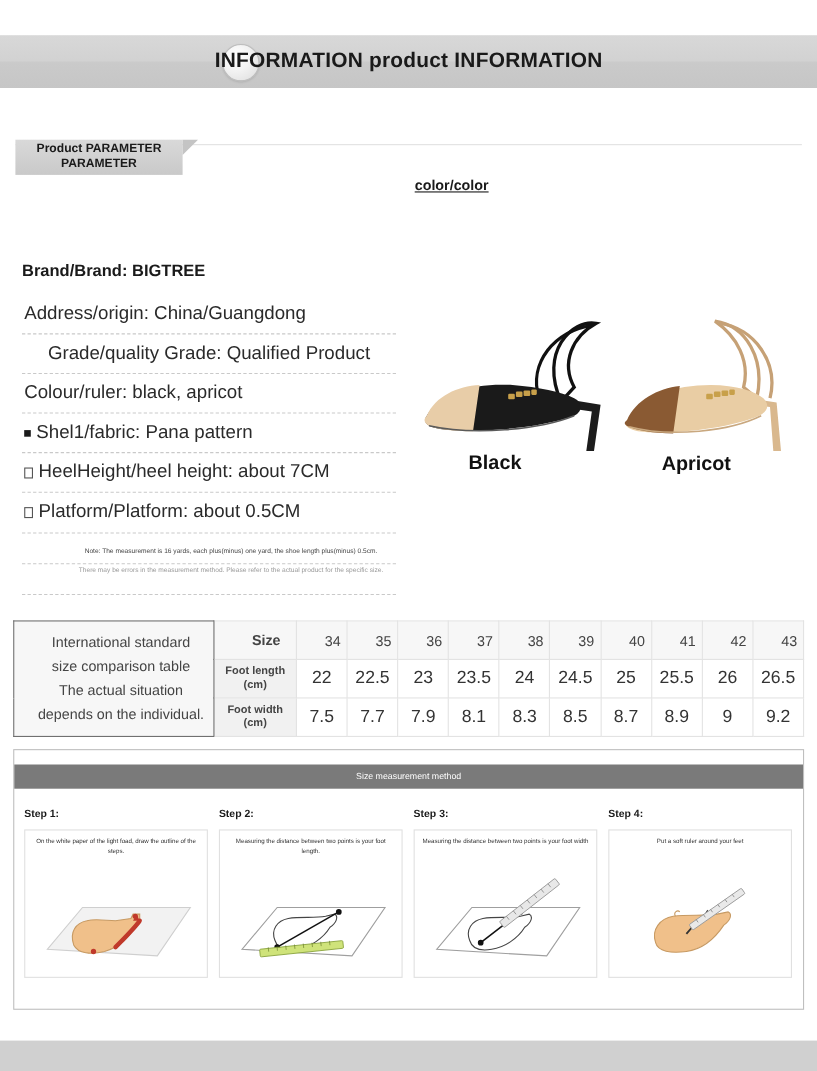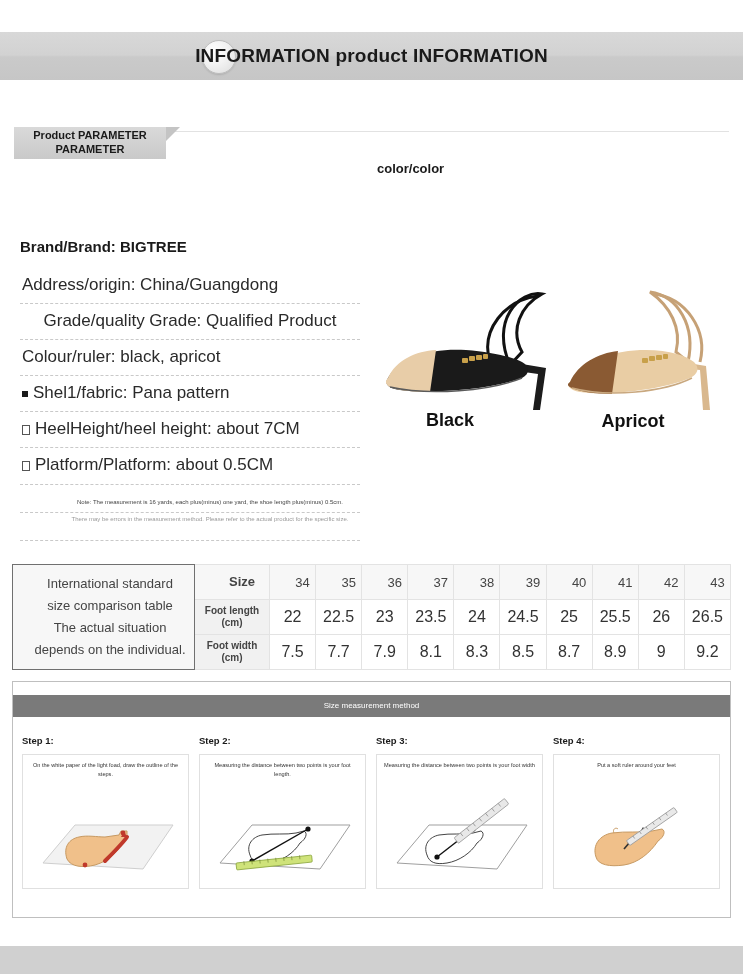--- a/index.html
+++ b/index.html
@@ -75,20 +75,21 @@
     border-bottom: 14px solid transparent;
   }
 
   
   .color-label {
     position: absolute;
     left: 377px; top: 161px;
     font-size: 13px;
     font-weight: bold;
     color: #1a1a1a;
+    text-decoration: underline;
   }
 
   
   .brand-line {
     position: absolute;
     left: 20px; top: 238px;
     font-size: 15px;
     font-weight: bold;
     color: #1a1a1a;
   }

